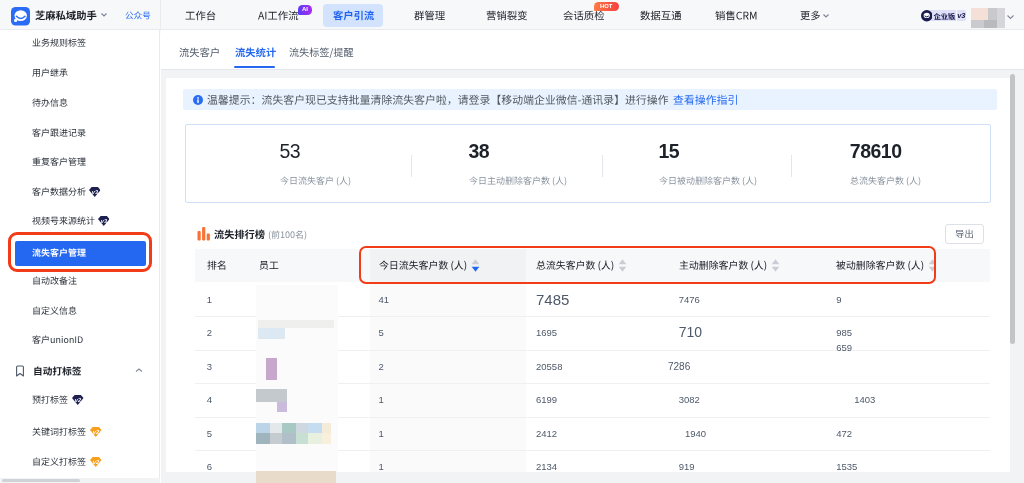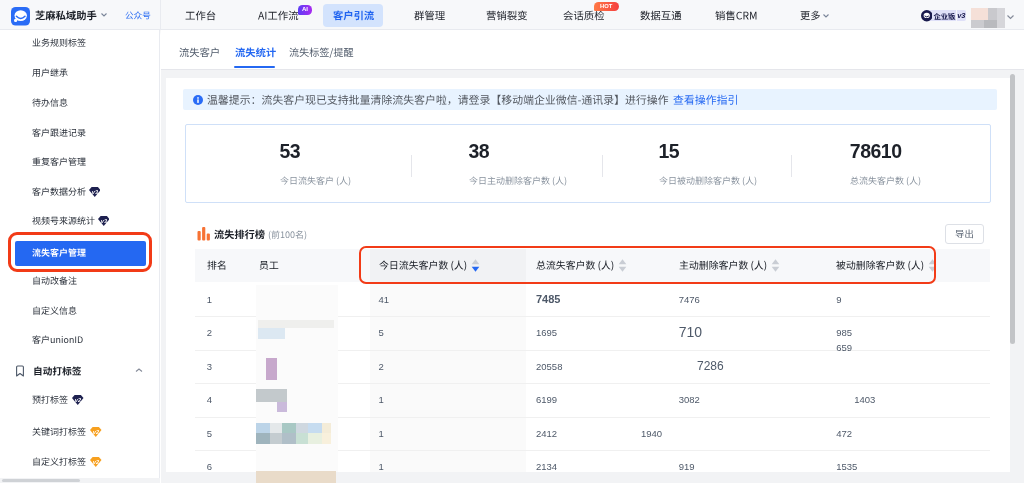--- a/index.html
+++ b/index.html
@@ -405,21 +405,21 @@
         <use href="#g128" x="2000"></use>
         <use href="#g10" x="3000"></use>
         <use href="#g131" x="4000"></use>
         <use href="#g132" x="5000"></use>
       </g>
     </svg>
 <div class="abs" style="left:185px;top:123.5px;width:805.5px;height:79px;border:1px solid #cfe0f8;border-radius:2px;"></div>
 <div class="abs" style="left:411.4px;top:155px;width:1px;height:22px;background:#e5e6eb;"></div>
 <div class="abs" style="left:602.4px;top:155px;width:1px;height:22px;background:#e5e6eb;"></div>
 <div class="abs" style="left:791.1px;top:155px;width:1px;height:22px;background:#e5e6eb;"></div>
-<div class="abs" style="left:279.5px;top:142px;font-size:19.5px;line-height:1;font-weight:bold;color:#1d2129;letter-spacing:-0.5px;">53</div>
+<div class="abs" style="left:279.5px;top:142px;font-size:19.5px;line-height:1;font-weight:normal;color:#1d2129;letter-spacing:-0.5px;">53</div>
 <svg style="position:absolute;left:279.5px;top:174.6px;overflow:visible" width="71.1" height="12.6">
       <g fill="#86909c" transform="matrix(0.009000,0,0,-0.009000,0,9.00)">
         <use href="#g133" x="0"></use>
         <use href="#g134" x="1000"></use>
         <use href="#g14" x="2000"></use>
         <use href="#g97" x="3000"></use>
         <use href="#g57" x="4000"></use>
         <use href="#g50" x="5000"></use>
         <use href="#g136" x="6224"></use>
         <use href="#g137" x="6562"></use>
@@ -587,46 +587,46 @@
       <path d="M4.5 0.2 L8.3 5.2 L0.7 5.2 Z" fill="#c9cdd4"></path>
       <path d="M4.5 12.8 L8.3 7.8 L0.7 7.8 Z" fill="#c9cdd4"></path>
     </svg>
 <svg class="abs" style="left:928.3100000000001px;top:258.8px;z-index:3" width="9" height="13" viewBox="0 0 9 13">
       <path d="M4.5 0.2 L8.3 5.2 L0.7 5.2 Z" fill="#c9cdd4"></path>
       <path d="M4.5 12.8 L8.3 7.8 L0.7 7.8 Z" fill="#c9cdd4"></path>
     </svg>
 <div class="abs" style="left:370px;top:282px;width:156px;height:190px;background:#fafafa;"></div>
 <div class="abs" style="left:206.8px;top:293.75px;font-size:9.5px;line-height:11px;color:#4e5969;">1</div>
 <div class="abs" style="left:378.5px;top:293.75px;font-size:9.5px;line-height:11px;color:#4e5969;">41</div>
-<div class="abs" style="left:536px;top:293.75px;font-size:11px;line-height:11px;color:#4e5969;font-weight:bold;">7485</div>
+<div class="abs" style="left:536px;top:293.75px;font-size:15px;line-height:11px;color:#4e5969;">7485</div>
 <div class="abs" style="left:678.7px;top:293.75px;font-size:9.5px;line-height:11px;color:#4e5969;">7476</div>
 <div class="abs" style="left:836.2px;top:293.75px;font-size:9.5px;line-height:11px;color:#4e5969;">9</div>
 <div class="abs" style="left:194.6px;top:316.0px;width:795.9px;height:1px;background:#f0f0f0;"></div>
 <div class="abs" style="left:206.8px;top:327.25px;font-size:9.5px;line-height:11px;color:#4e5969;">2</div>
 <div class="abs" style="left:378.5px;top:327.25px;font-size:9.5px;line-height:11px;color:#4e5969;">5</div>
 <div class="abs" style="left:536px;top:327.25px;font-size:9.5px;line-height:11px;color:#4e5969;">1695</div>
 <div class="abs" style="left:678.7px;top:327.25px;font-size:14px;line-height:11px;color:#4e5969;">710</div>
 <div class="abs" style="left:836.2px;top:327.25px;font-size:9.5px;line-height:11px;color:#4e5969;">985</div>
 <div class="abs" style="left:194.6px;top:349.5px;width:795.9px;height:1px;background:#f0f0f0;"></div>
 <div class="abs" style="left:206.8px;top:360.75px;font-size:9.5px;line-height:11px;color:#4e5969;">3</div>
 <div class="abs" style="left:378.5px;top:360.75px;font-size:9.5px;line-height:11px;color:#4e5969;">2</div>
 <div class="abs" style="left:536px;top:360.75px;font-size:9.5px;line-height:11px;color:#4e5969;">20558</div>
-<div class="abs" style="left:697px;top:360.75px;font-size:12px;line-height:11px;color:#4e5969;">7286</div>
+<div class="abs" style="left:668px;top:360.75px;font-size:10px;line-height:11px;color:#4e5969;">7286</div>
 <div class="abs" style="left:836.2px;top:342px;font-size:9.5px;line-height:11px;color:#4e5969;">659</div>
 <div class="abs" style="left:194.6px;top:383.0px;width:795.9px;height:1px;background:#f0f0f0;"></div>
 <div class="abs" style="left:206.8px;top:394.25px;font-size:9.5px;line-height:11px;color:#4e5969;">4</div>
 <div class="abs" style="left:378.5px;top:394.25px;font-size:9.5px;line-height:11px;color:#4e5969;">1</div>
 <div class="abs" style="left:536px;top:394.25px;font-size:9.5px;line-height:11px;color:#4e5969;">6199</div>
 <div class="abs" style="left:678.7px;top:394.25px;font-size:9.5px;line-height:11px;color:#4e5969;">3082</div>
 <div class="abs" style="left:836.2px;top:394.25px;font-size:9.5px;line-height:11px;color:#4e5969;margin-left:18px;">1403</div>
 <div class="abs" style="left:194.6px;top:416.5px;width:795.9px;height:1px;background:#f0f0f0;"></div>
 <div class="abs" style="left:206.8px;top:427.75px;font-size:9.5px;line-height:11px;color:#4e5969;">5</div>
 <div class="abs" style="left:378.5px;top:427.75px;font-size:9.5px;line-height:11px;color:#4e5969;">1</div>
 <div class="abs" style="left:536px;top:427.75px;font-size:9.5px;line-height:11px;color:#4e5969;">2412</div>
-<div class="abs" style="left:641px;top:427.75px;font-size:9.5px;line-height:11px;color:#4e5969;">1940</div>
+<div class="abs" style="left:685px;top:427.75px;font-size:9.5px;line-height:11px;color:#4e5969;">1940</div>
 <div class="abs" style="left:836.2px;top:427.75px;font-size:9.5px;line-height:11px;color:#4e5969;">472</div>
 <div class="abs" style="left:194.6px;top:450.0px;width:795.9px;height:1px;background:#f0f0f0;"></div>
 <div class="abs" style="left:206.8px;top:461.25px;font-size:9.5px;line-height:11px;color:#4e5969;">6</div>
 <div class="abs" style="left:378.5px;top:461.25px;font-size:9.5px;line-height:11px;color:#4e5969;">1</div>
 <div class="abs" style="left:536px;top:461.25px;font-size:9.5px;line-height:11px;color:#4e5969;">2134</div>
 <div class="abs" style="left:678.7px;top:461.25px;font-size:9.5px;line-height:11px;color:#4e5969;">919</div>
 <div class="abs" style="left:836.2px;top:461.25px;font-size:9.5px;line-height:11px;color:#4e5969;">1535</div>
 
 <div class="abs" style="left:255.8px;top:285px;width:82px;height:187px;background:#fbfbfb;"></div>
 <div class="abs" style="left:258px;top:320px;width:76px;height:8px;background:#efefed;"></div>

